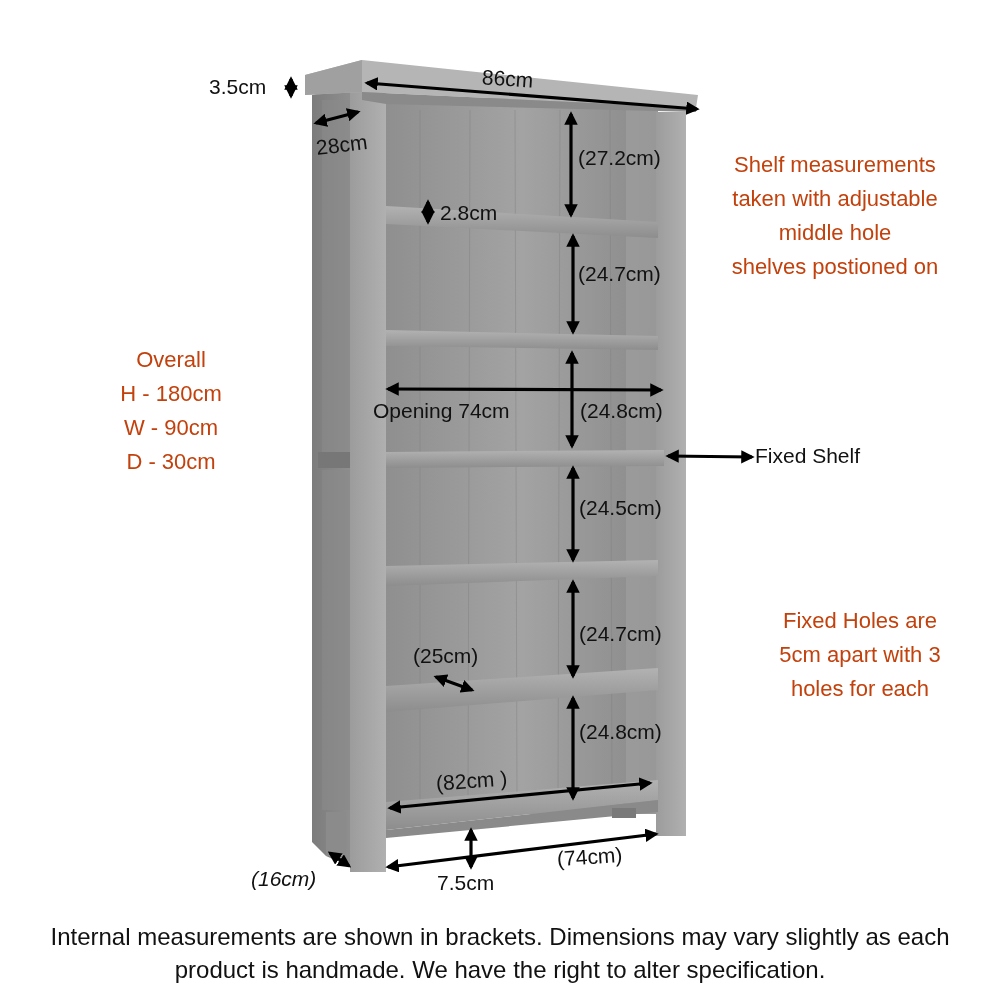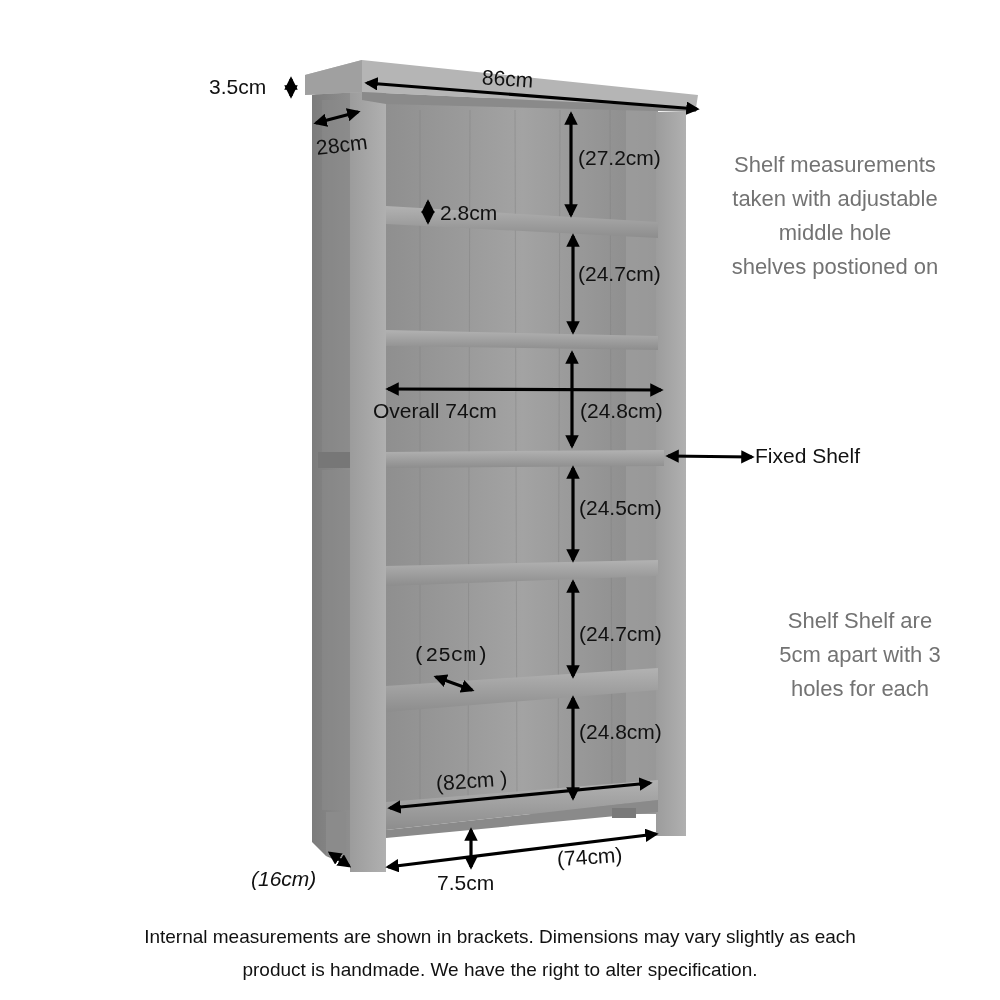--- a/index.html
+++ b/index.html
@@ -1,22 +1,22 @@
 <!DOCTYPE html>
 <html><head>
   <meta charset="utf-8">
   <style>
     html, body { margin: 0; padding: 0; background: #ffffff; }
     body { width: 1000px; height: 1000px; position: relative; overflow: hidden;
            font-family: "Liberation Sans", "DejaVu Sans", sans-serif; color: #111; }
     .stage { position: absolute; left: 0; top: 0; width: 1000px; height: 712px; }
     svg.art { position: absolute; left: 0; top: 0; }
     .lbl { position: absolute; font-size: 21px; line-height: 1; white-space: nowrap; color: #111; }
-    .note { position: absolute; font-size: 22px; line-height: 34px; text-align: center; color: #737373; }
-    .footer { position: absolute; left: 0; width: 1000px; top: 920px; font-size: 19px;
+    .note { position: absolute; font-size: 22px; line-height: 34px; text-align: center; color: #c2410c; }
+    .footer { position: absolute; left: 0; width: 1000px; top: 920px; font-size: 24px;
               line-height: 33px; text-align: center; color: #111; }
   </style>
 </head>
 <body>
 
 <div class="stage">
 
   <svg class="art" width="1000" height="1000" viewBox="0 0 1000 1000">
     <defs>
       <linearGradient id="backGrad" x1="0" y1="0" x2="1" y2="0">
@@ -120,42 +120,48 @@
       <line x1="388" y1="867" x2="656" y2="834" marker-start="url(#ah)" marker-end="url(#ah)"></line>
     </g>
   </svg>
 
   <div class="lbl" style="left:209px;top:76px;">3.5cm</div>
   <div class="lbl" style="left:482px;top:68px;transform:rotate(4deg);">86cm</div>
   <div class="lbl" style="left:316px;top:134px;transform:rotate(-7deg);">28cm</div>
   <div class="lbl" style="left:578px;top:147px;">(27.2cm)</div>
   <div class="lbl" style="left:440px;top:202px;">2.8cm</div>
   <div class="lbl" style="left:578px;top:263px;">(24.7cm)</div>
-  <div class="lbl" style="left:373px;top:400px;">Overall 74cm</div>
+  <div class="lbl" style="left:373px;top:400px;">Opening 74cm</div>
   <div class="lbl" style="left:580px;top:400px;">(24.8cm)</div>
   <div class="lbl" style="left:755px;top:445px;">Fixed Shelf</div>
   <div class="lbl" style="left:579px;top:497px;">(24.5cm)</div>
   <div class="lbl" style="left:579px;top:623px;">(24.7cm)</div>
-  <div class="lbl" style="left:413px;top:645px;font-family:Liberation Mono, monospace;">(25cm)</div>
+  <div class="lbl" style="left:413px;top:645px;">(25cm)</div>
   <div class="lbl" style="left:579px;top:721px;">(24.8cm)</div>
   <div class="lbl" style="left:436px;top:770px;transform:rotate(-4deg);">(82cm )</div>
   <div class="lbl" style="left:251px;top:868px;font-style:italic;">(16cm)</div>
   <div class="lbl" style="left:437px;top:872px;">7.5cm</div>
   <div class="lbl" style="left:557px;top:846px;transform:rotate(-4deg);">(74cm)</div>
 
+  <div class="note" style="left:96px;top:343px;width:150px;">
+    <div>Overall</div>
+    <div>H - 180cm</div>
+    <div>W - 90cm</div>
+    <div>D - 30cm</div>
+  </div>
 
   <div class="note" style="left:700px;top:148px;width:270px;">
     <div>Shelf measurements</div>
     <div>taken with adjustable</div>
     <div>middle hole</div>
     <div>shelves postioned on</div>
   </div>
 
   <div class="note" style="left:740px;top:604px;width:240px;">
-    <div>Shelf Shelf are</div>
+    <div>Fixed Holes are</div>
     <div>5cm apart with 3</div>
     <div>holes for each</div>
   </div>
 
   <div class="footer">
     <div>Internal measurements are shown in brackets. Dimensions may vary slightly as each</div>
     <div>product is handmade. We have the right to alter specification.</div>
   </div>
 </div>
 

